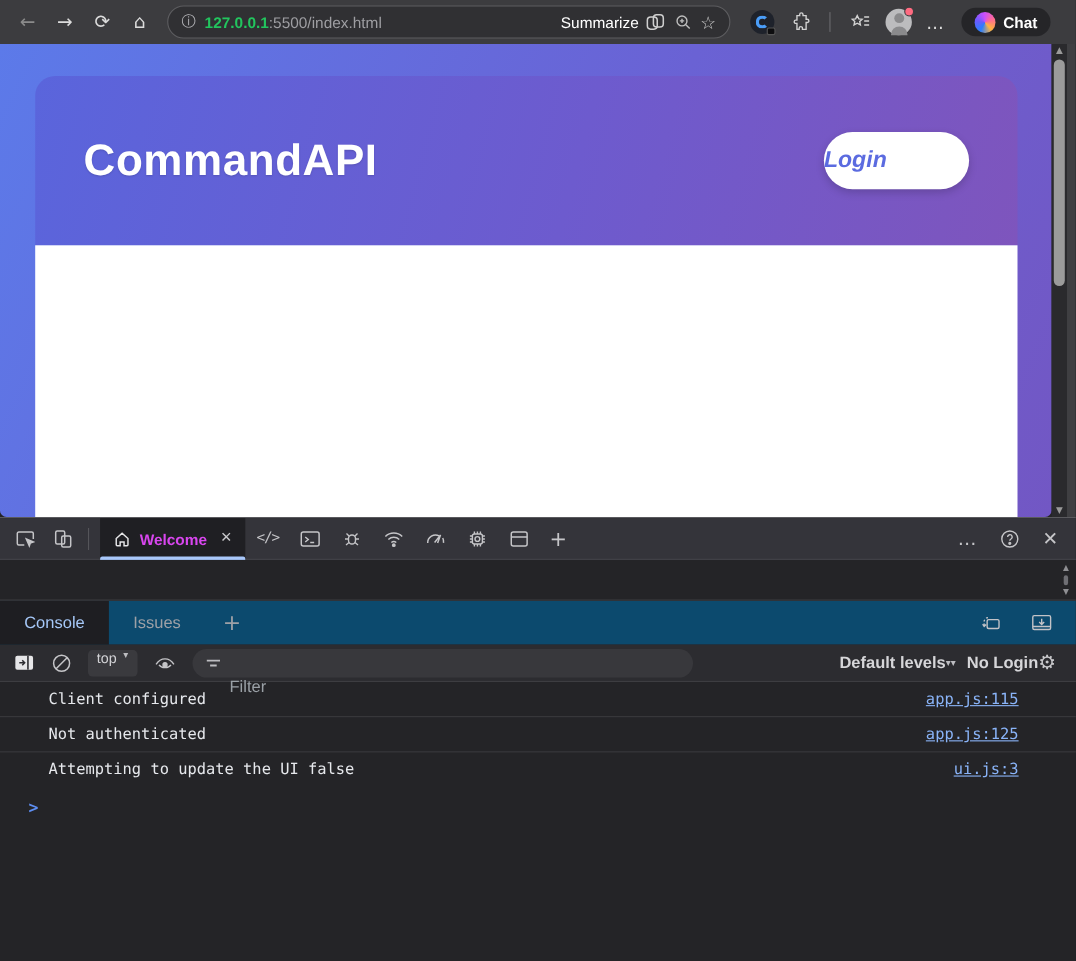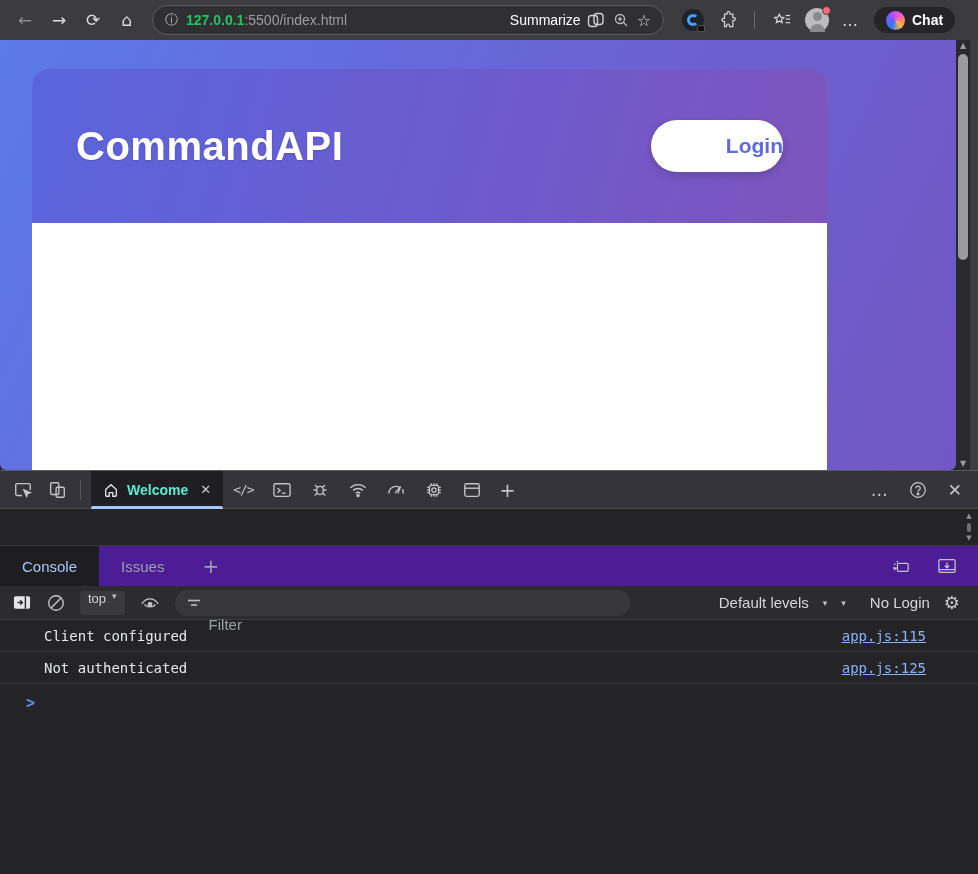--- a/index.html
+++ b/index.html
@@ -41,29 +41,29 @@
               display:flex; align-items:center; gap:7px; padding:0 12px; }
   .copilot { width:19px; height:19px; border-radius:50%;
              background:conic-gradient(from 210deg, #2a7fff, #6a5bff, #c94fff, #ff6a95, #ffb340, #2a7fff); }
   .chat-btn span { color:#ffffff; font-size:14px; font-weight:bold; }
 
   
   .viewport { position:absolute; left:0; top:40px; width:978px; height:430px; overflow:hidden; }
   .page-bg { position:absolute; left:0; top:0; right:22px; bottom:0;
              background:linear-gradient(115deg, #5c7ae9 0%, #6a62d4 55%, #7257c4 100%);
              border-radius:0 0 6px 6px; }
-  .card { position:absolute; left:32px; width:795px; top:29px; bottom:0; }
+  .card { position:absolute; left:32px; width:893px; top:29px; bottom:0; }
   .card-header { height:154px; border-radius:18px 18px 0 0;
                  background:linear-gradient(105deg, #5a65dc 0%, #6d5bce 55%, #7e55bd 100%);
                  display:flex; align-items:center; padding:0 44px; }
   .brand { color:#ffffff; font-size:40px; font-weight:bold; letter-spacing:0.5px;
            text-shadow:0 1px 2px rgba(0,0,0,0.15); }
   .login-btn { margin-left:auto; width:132px; height:52px; border-radius:26px; background:#ffffff;
-               border:none; display:flex; align-items:center; justify-content:flex-end;
-               box-shadow:0 3px 8px rgba(0,0,0,0.18); cursor:pointer; }
+               border:none; display:flex; align-items:center; justify-content:flex-start;
+               box-shadow:0 3px 8px rgba(0,0,0,0.18); cursor:pointer;font-style:italic; }
   .login-btn span { color:#5b6be0; font-size:21px; font-weight:bold;
                     font-family:"Liberation Sans", sans-serif; }
   .card-body { position:absolute; top:154px; left:0; right:0; bottom:0; background:#ffffff; }
   .pg-scroll { position:absolute; right:8px; top:0; width:14px; bottom:0; background:#2a2a2d;
                display:flex; flex-direction:column; align-items:center; }
   .pg-scroll .arr { color:#9a9a9a; font-size:8px; line-height:12px; }
   .pg-thumb { position:absolute; top:14px; left:2px; width:10px; height:206px;
               background:#9b9b9b; border-radius:5px; }
   .pg-arr-down { position:absolute; bottom:0; }
   .win-edge { position:absolute; right:0; top:0; width:8px; bottom:0; background:#3f3f42; }
@@ -71,55 +71,55 @@
   
   .devtools { position:absolute; left:0; top:470px; width:978px; bottom:0;
               background:#242427; border-top:1px solid #5a5a5e; color:#c5c5c8; }
   .dt-tabbar { height:38px; background:#34343a; border-bottom:1px solid #47474d;
                display:flex; align-items:center; padding:0 6px; }
   .dt-ibtn { width:34px; height:30px; display:flex; align-items:center; justify-content:center;
              color:#c5c5c8; flex:0 0 auto; }
   .dt-vdiv { width:1px; height:20px; background:#55555a; margin:0 6px; }
   .dt-tab { height:38px; display:flex; align-items:center; gap:8px; padding:0 12px;
             background:#1f1f23; position:relative; margin-left:4px; }
-  .dt-tab .tab-label { color:#5eead4; font-size:14px; font-weight:bold; }
+  .dt-tab .tab-label { color:#d946ef; font-size:14px; font-weight:bold; }
   .dt-tab .tab-home { color:#e4e4e6; }
   .dt-tab .tab-close { color:#c9c9cc; font-size:13px; margin-left:4px; }
   .dt-tab .underline { position:absolute; left:0; right:0; bottom:0; height:3px;
                        background:#a8c7fa; border-radius:2px 2px 0 0; }
   .dt-panel-icons { display:flex; align-items:center; margin-left:10px; gap:18px; }
   .dt-elements { font-family:"DejaVu Sans Mono", monospace; font-size:13px; letter-spacing:-1px; }
   .dt-right { margin-left:auto; display:flex; align-items:center; gap:20px; padding-right:10px; }
   .dt-right .big { font-size:17px; }
 
   .welcome-strip { height:37px; background:#242427; border-bottom:1px solid #3c3c40; position:relative; }
   .mini-scroll { position:absolute; right:3px; top:3px; bottom:3px; width:12px;
                  display:flex; flex-direction:column; align-items:center; justify-content:space-between; }
   .mini-scroll .m-arr { color:#8f8f93; font-size:7px; }
   .mini-scroll .m-thumb { width:4px; height:9px; background:#6f6f74; border-radius:2px; }
 
-  .drawer-tabs { height:40px; background:#4c1d95; display:flex; align-items:stretch; }
+  .drawer-tabs { height:40px; background:#0c4a6e; display:flex; align-items:stretch; }
   .drw-tab { display:flex; align-items:center; padding:0 22px; font-size:15px; }
   .drw-tab.active { background:#1e1e22; color:#a6c8f8; }
   .drw-tab.idle { color:#9da0a6; }
   .drw-plus { display:flex; align-items:center; padding:0 16px; color:#9da0a6; font-size:20px; }
   .drw-right { margin-left:auto; display:flex; align-items:center; gap:24px; padding-right:20px; }
 
   .con-toolbar { height:34px; background:#2c2c30; border-bottom:1px solid #3d3d41;
                  display:flex; align-items:center; padding:0 12px; gap:14px; }
   .ctx-select { height:24px; background:#3a3a3e; border-radius:4px; display:flex; align-items:flex-start;
                 gap:6px; padding:0 8px; color:#d2d2d5; font-size:13px; }
   .caret { font-size:9px; color:#bdbdc1; }
   .filter-pill { flex:0 0 455px; height:26px; background:#38383c; border-radius:13px;
                  display:flex; align-items:center; gap:8px; padding:0 12px; }
   .filter-pill input { background:transparent; border:none; outline:none; color:#d7d7da;
                        font-size:15px; width:100%; font-family:"Liberation Sans", sans-serif;margin-top:44px; }
   .filter-pill input::placeholder { color:#9aa0a6; }
   .tb-label { color:#d6d6d9; font-size:15px; }
-  .ct-right { margin-left:auto; display:flex; align-items:center; gap:14px; padding-right:6px; }
+  .ct-right { margin-left:auto; display:flex; align-items:center; padding-right:6px;font-weight:bold; }
   .gear { font-size:18px; color:#c8c8cb; }
 
   .con-output { font-family:"DejaVu Sans Mono", monospace; font-size:14px; color:#e6e8ec; }
   .crow { display:flex; justify-content:space-between; align-items:baseline;
           padding:8px 52px 7px 44px; border-bottom:1px solid #3a3a3e; }
   .crow.last { border-bottom:none; }
   .clink { color:#8ab4f8; text-decoration:underline; font-size:14px; }
   .prompt { padding:10px 0 0 26px; color:#5e8ef2; font-size:15px; font-weight:bold; }
 
   svg { display:block; }
@@ -374,17 +374,21 @@
 
   <div class="con-output">
     <div class="crow">
       <span>Client configured</span>
       <a class="clink">app.js:115</a>
     </div>
     <div class="crow">
       <span>Not authenticated</span>
       <a class="clink">app.js:125</a>
     </div>
+    <div class="crow last">
+      <span>Attempting to update the UI false</span>
+      <a class="clink">ui.js:3</a>
+    </div>
     <div class="prompt">
       <span>&gt;</span>
     </div>
   </div>
 </div>
 
 </body></html>

